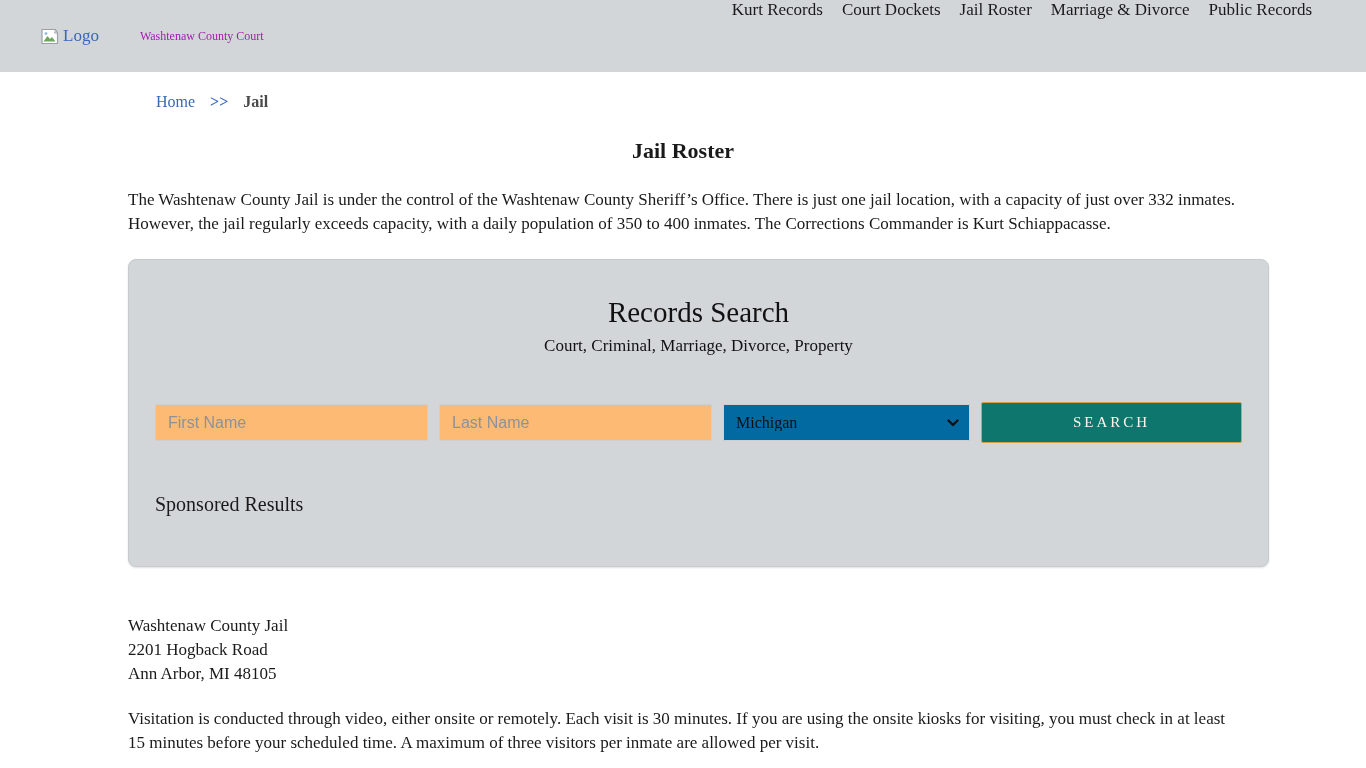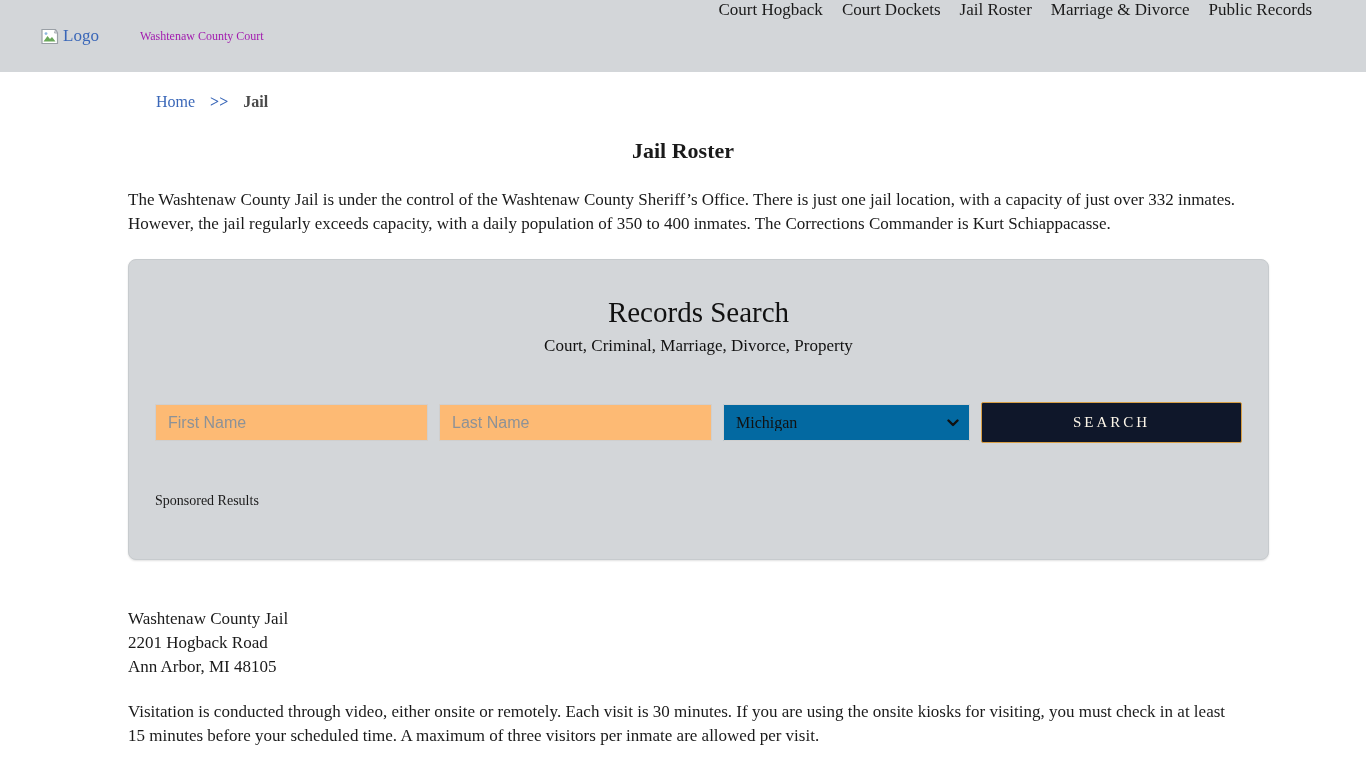--- a/index.html
+++ b/index.html
@@ -110,32 +110,32 @@
     cursor: pointer;
   }
   .chevron {
     position: absolute; right: 11px; top: 50%;
     transform: translateY(-50%);
     pointer-events: none;
     display: flex; align-items: center;
   }
   .search-btn {
     height: 41px;
-    background: #0f172a;
+    background: #0f766e;
     border: 1px solid #d89f45;
     border-radius: 2px;
     color: #fbf5e8;
     font-family: "Liberation Serif", "DejaVu Serif", serif;
     font-size: 15px;
     letter-spacing: 3px;
     cursor: pointer;
   }
   .sponsored {
     margin: 50px 0 0;
-    font-size: 14px;
+    font-size: 20px;
     color: #1a1a1a;
   }
 
   
   .jail-info { margin-top: 47px; }
   .visitation { margin-top: 21px; }
 </style>
 </head>
 <body>
 
@@ -148,21 +148,21 @@
           <path d="M15.5 1.5 L17.5 5 H14.5 Z" fill="#dfe3e8" stroke="#9aa0a6" stroke-width="0.8"></path>
           <path d="M3.5 13.5 L7.5 8 L10 11 L12 9 L15.5 13.5 Z" fill="#6aa85b"></path>
           <circle cx="6" cy="5.6" r="1.4" fill="#8fb7de"></circle>
         </svg>
       </span>
       <span>Logo</span>
     </a>
     <span class="site-title">Washtenaw County Court</span>
   </div>
   <nav class="nav">
-    <a>Court Hogback</a>
+    <a>Kurt Records</a>
     <a>Court Dockets</a>
     <a>Jail Roster</a>
     <a>Marriage &amp; Divorce</a>
     <a>Public Records</a>
   </nav>
 </header>
 
 <div class="breadcrumb">
   <a class="home">Home</a>
   <span class="sep">&gt;&gt;</span>

